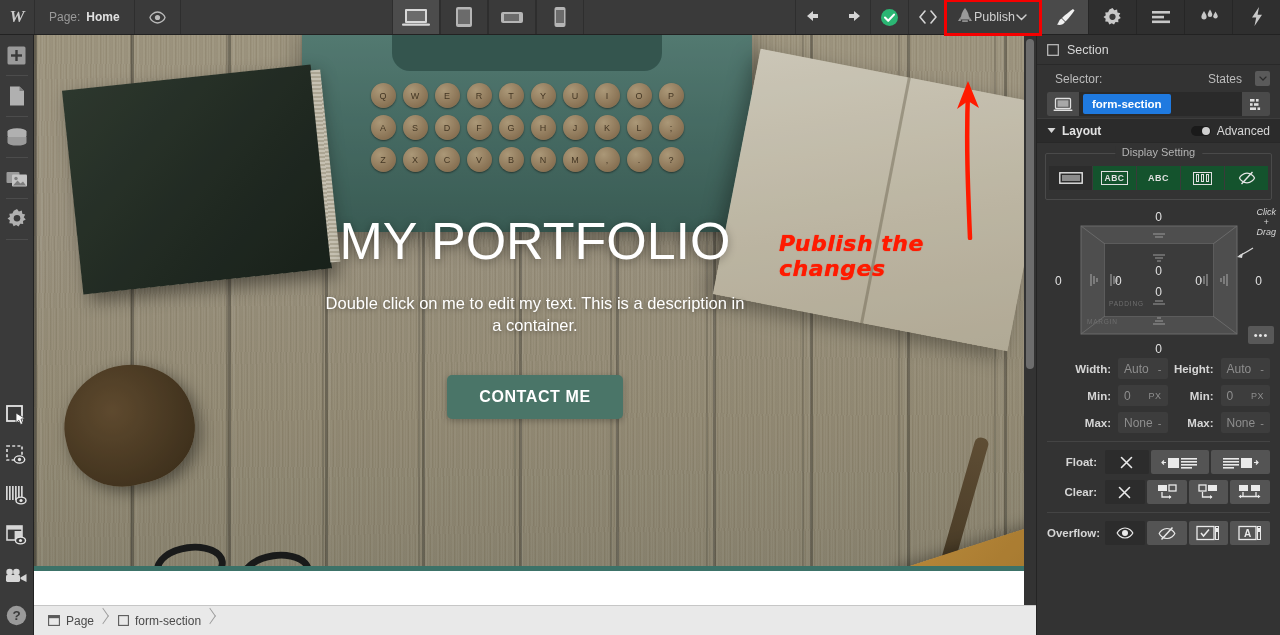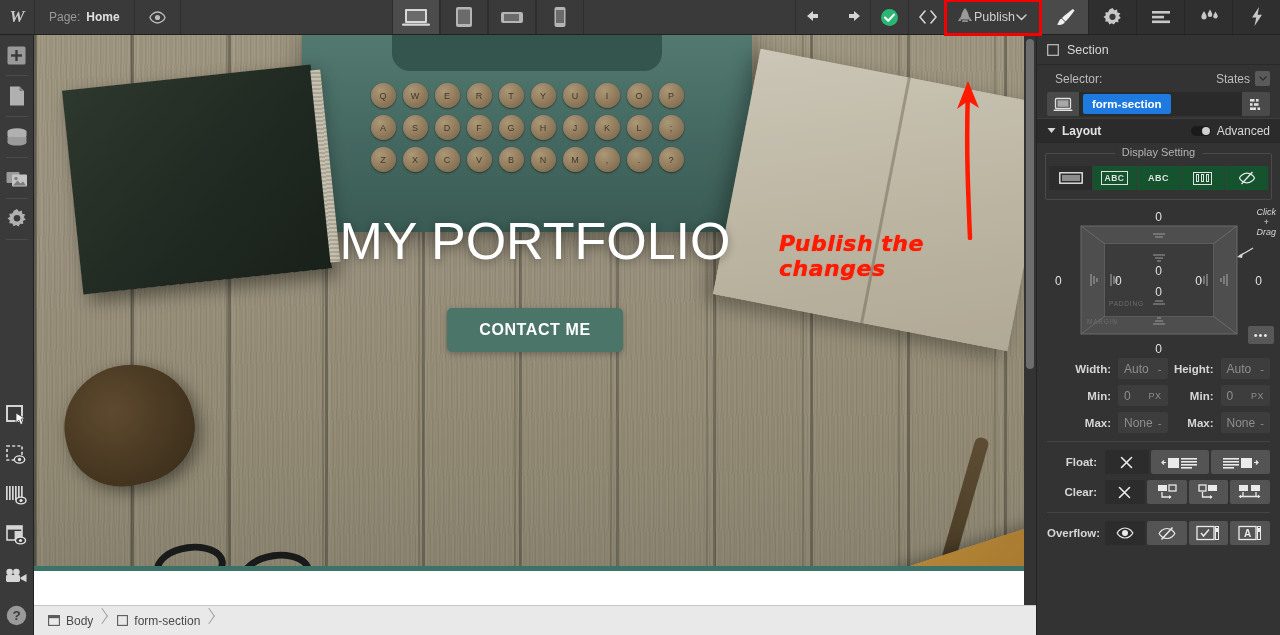--- a/index.html
+++ b/index.html
@@ -251,21 +251,21 @@
     overflow: hidden; z-index: 20;
   }
   .rp-head {
     height: 30px; display: flex; align-items: center; gap: 8px;
     padding: 0 10px; border-bottom: 1px solid #292929;
   }
   .rp-head .t { color: #d6d6d6; font-size: 12.5px; }
   .rp-selector { padding: 6px 10px 2px; }
   .sel-row1 { display: flex; align-items: center; justify-content: space-between; margin-left: 8px; }
   .sel-row1 .lbl { color: #bdbdbd; font-size: 12px; }
-  .sel-states { display: flex; align-items: center; gap: 5px; justify-content: flex-end; }
+  .sel-states { display: flex; align-items: center; gap: 13px; justify-content: flex-end; }
   .sel-states .st { color: #bdbdbd; font-size: 12px; }
   .caret-box {
     width: 15px; height: 15px; background: #5a5a5a; border-radius: 2px;
     display: flex; align-items: center; justify-content: center;
   }
   .sel-box {
     margin-top: 6px; height: 24px; background: #2a2a2a; border-radius: 2px;
     display: flex; align-items: stretch; overflow: hidden;
   }
   .sel-devbtn {
@@ -648,20 +648,21 @@
         <div class="lens r"></div>
       </div>
       <div class="stick"></div>
       <div class="box-br">
         
       </div>
       <div class="hero-shade"></div>
 
       <div class="hero-content">
         <div class="hero-title">MY PORTFOLIO</div>
+        <div class="hero-desc">Double click on me to edit my text. This is a description in a container.</div>
         <span class="hero-btn">CONTACT ME</span>
       </div>
 
       <div class="anno-arrow">
         <svg width="70" height="165" viewBox="0 0 70 165">
           <path d="M46 163 C44 115 42 70 44 16" fill="none" stroke="#ff1a00" stroke-width="4.5" stroke-linecap="round"></path>
           <path d="M44 6 L33 34 L44 26 L55 33 Z" fill="#ff1a00"></path>
         </svg>
       </div>
       <div class="anno-text">Publish the changes</div>
@@ -673,21 +674,21 @@
       <div class="thumb"></div>
     </div>
   </div>
 
   <div class="bottombar">
     <div class="crumb">
       <svg width="12" height="11" viewBox="0 0 12 11">
         <rect x="0.6" y="0.6" width="10.8" height="9.8" fill="none" stroke="#5a5a5a" stroke-width="1.1"></rect>
         <rect x="0.6" y="0.6" width="10.8" height="2.6" fill="#5a5a5a"></rect>
       </svg>
-      <span>Body</span>
+      <span>Page</span>
     </div>
     <div class="crumb">
       <svg width="11" height="11" viewBox="0 0 11 11">
         <rect x="0.6" y="0.6" width="9.8" height="9.8" fill="none" stroke="#5a5a5a" stroke-width="1.1"></rect>
       </svg>
       <span>form-section</span>
     </div>
   </div>
 
   <div class="rightpanel">

